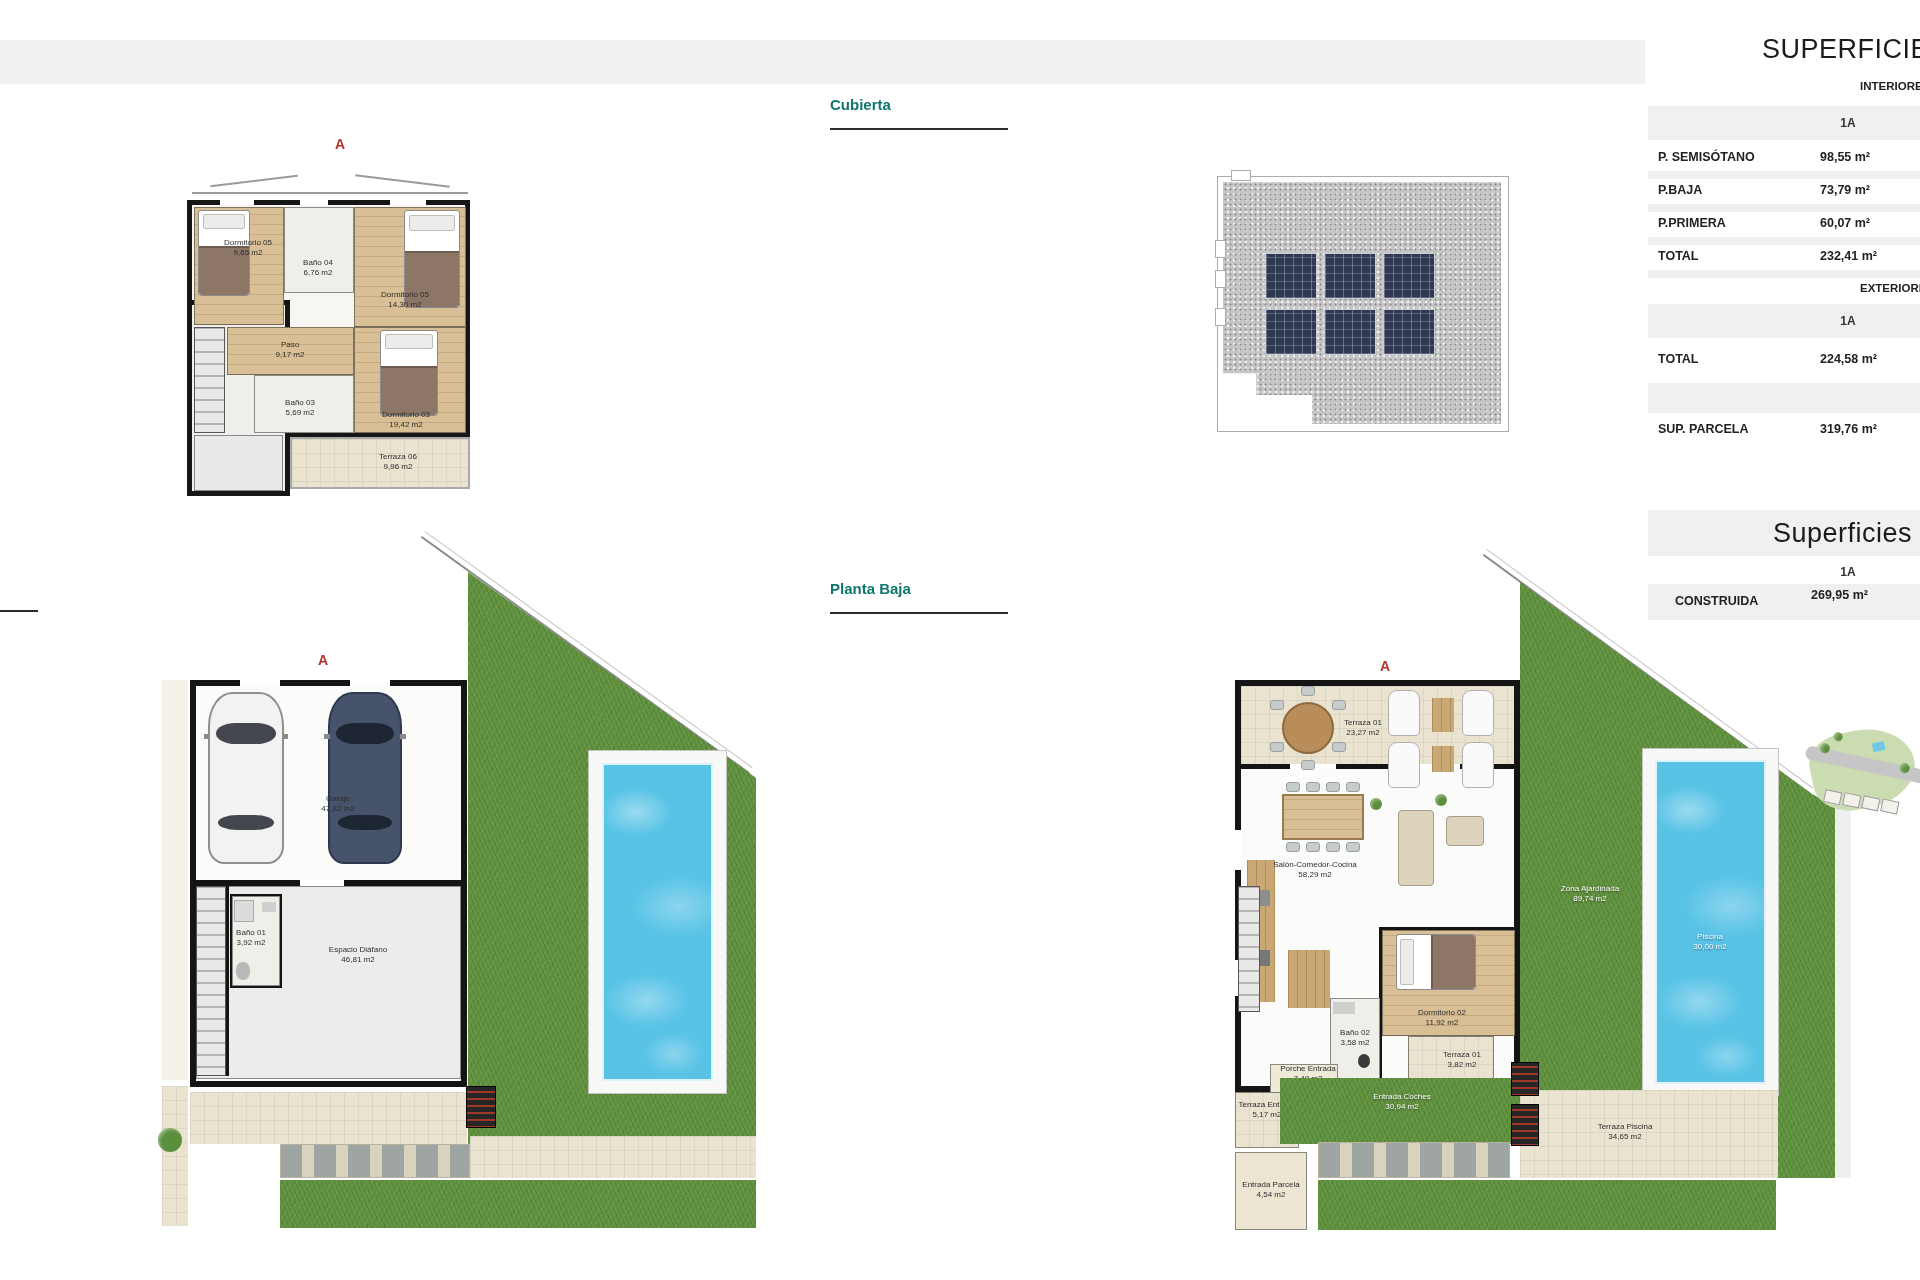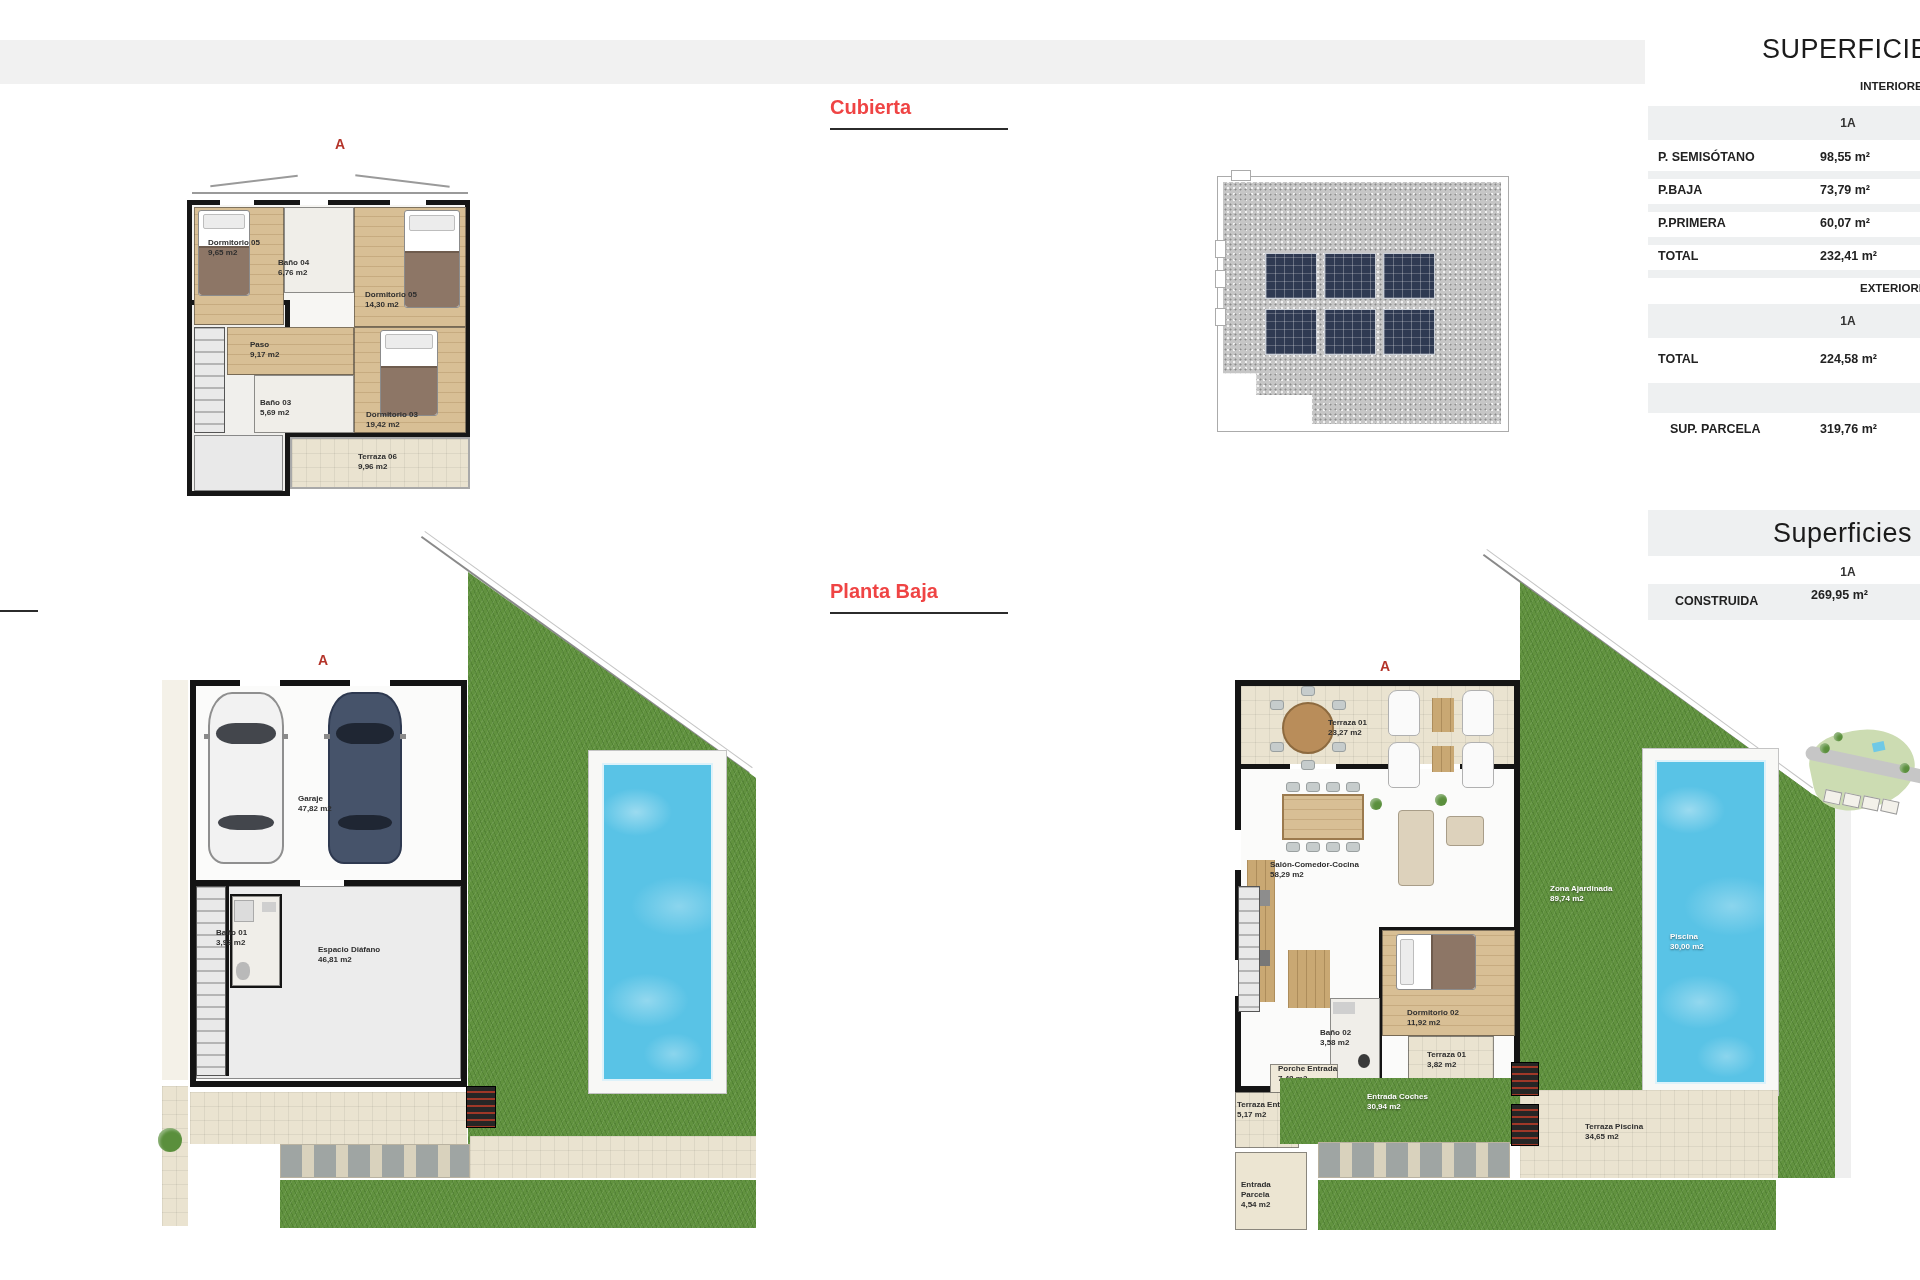--- a/index.html
+++ b/index.html
@@ -31,21 +31,21 @@
     border:1px solid #c9ced6;box-sizing:border-box;}
   .pool{background:#59c3e6;border:2px solid #ddf2fa;box-sizing:border-box;
     background-image:radial-gradient(ellipse 60px 40px at 30% 15%,rgba(255,255,255,.4),transparent 60%),
                      radial-gradient(ellipse 80px 50px at 70% 45%,rgba(255,255,255,.3),transparent 60%),
                      radial-gradient(ellipse 70px 45px at 40% 75%,rgba(255,255,255,.35),transparent 60%),
                      radial-gradient(ellipse 50px 35px at 65% 92%,rgba(255,255,255,.3),transparent 60%);}
   .wall6{border:6px solid #141414;box-sizing:border-box;background:#fbfbfa;}
   .wall5{border:5px solid #161616;box-sizing:border-box;background:#f7f6f3;}
   .iw{position:absolute;background:#141414;}
   .room{position:absolute;box-shadow:inset 0 0 0 1px rgba(40,40,40,.5);}
-  .rl{position:absolute;font-size:8px;line-height:1.25;text-align:left;color:#2e2e2e;font-weight:bold;width:80px;}
+  .rl{position:absolute;font-size:8px;line-height:1.25;text-align:center;color:#2e2e2e;font-weight:normal;width:80px;}
   .rl span{display:block;}
   .rl.light{color:#fff;text-shadow:0 1px 2px rgba(0,0,0,.5);}
   .amark{position:absolute;color:#b4342a;font-weight:bold;font-size:14px;}
   .bed{position:absolute;background:#fff;border:1px solid #8b8b8b;border-radius:3px;box-sizing:border-box;}
   .bed .pil{position:absolute;left:8%;right:8%;top:4%;height:15%;background:#ececec;border:1px solid #bdbdbd;border-radius:2px;}
   .bed .blk{position:absolute;left:0;right:0;bottom:0;height:56%;background:#8d7666;border-top:2px solid #6f5c4e;border-radius:0 0 3px 3px;}
   .bed.h .pil{left:4%;top:8%;bottom:8%;width:15%;height:auto;right:auto;}
   .bed.h .blk{left:auto;right:0;top:0;bottom:0;width:54%;height:auto;border-top:none;border-left:2px solid #6f5c4e;border-radius:0 3px 3px 0;}
   .car{position:absolute;box-sizing:border-box;}
   .car .ws{position:absolute;left:9%;right:9%;top:17%;height:13%;border-radius:45%/65%;}
@@ -62,21 +62,21 @@
     background-image:repeating-linear-gradient(0deg,rgba(190,60,40,.8) 0 2px,transparent 2px 7px);}
   .sofa{position:absolute;background:#ddd2bc;border:1px solid #a89d88;border-radius:4px;box-sizing:border-box;}
   
   .tbl{position:absolute;width:400px;}
   .tbl .band{position:absolute;left:0;width:100%;background:#eef0f1;}
   .tbl .big{position:absolute;font-size:27px;color:#1b1b1b;white-space:nowrap;letter-spacing:.5px;}
   .tbl .sec{position:absolute;font-size:11.5px;font-weight:bold;color:#222;white-space:nowrap;}
   .tbl .lab{position:absolute;font-size:12.5px;font-weight:bold;color:#222;white-space:nowrap;}
   .tbl .val{position:absolute;font-size:12.5px;font-weight:bold;color:#222;white-space:nowrap;}
   .tbl .unit{position:absolute;font-size:12px;font-weight:bold;color:#333;left:0;width:100%;text-align:center;}
-  .title{position:absolute;font-size:20px;font-weight:600;color:#ef4444;white-space:nowrap;}
+  .title{position:absolute;font-size:15px;font-weight:600;color:#0f766e;white-space:nowrap;}
   .rule{position:absolute;background:#2b2b2b;height:2px;}
   .thin{position:absolute;background:#9a9a9a;height:1.5px;}
 </style>
 </head>
 <body>
 
 <div class="page">
 
   <div class="abs" style="left:0;top:40px;width:1645px;height:44px;background:#f1f1f1;"></div>
 
@@ -110,21 +110,21 @@
     <div class="val" style="left:172px;top:249px;">232,41 m²</div>
 
     <div class="sec" style="left:212px;top:282px;">EXTERIORES</div>
     <div class="band" style="top:304px;height:34px;"></div>
     <div class="unit" style="top:314px;">1A</div>
 
     <div class="lab" style="left:10px;top:352px;">TOTAL</div>
     <div class="val" style="left:172px;top:352px;">224,58 m²</div>
 
     <div class="band" style="top:383px;height:30px;"></div>
-    <div class="lab" style="left:10px;top:422px;margin-left:12px;">SUP. PARCELA</div>
+    <div class="lab" style="left:10px;top:422px;">SUP. PARCELA</div>
     <div class="val" style="left:172px;top:422px;">319,76 m²</div>
   </div>
 
   <div class="tbl" style="left:1648px;top:505px;height:130px;">
     <div class="band" style="top:5px;height:46px;"></div>
     <div class="big" style="left:125px;top:13px;">Superficies</div>
     <div class="unit" style="top:60px;">1A</div>
     <div class="band" style="top:79px;height:36px;"></div>
     <div class="lab" style="left:27px;top:89px;">CONSTRUIDA</div>
     <div class="val" style="left:163px;top:83px;">269,95 m²</div>

